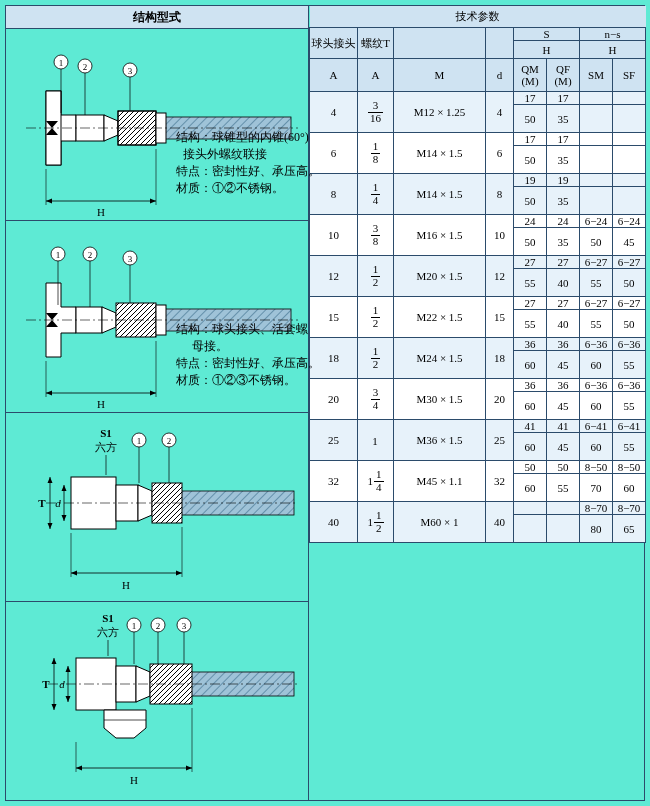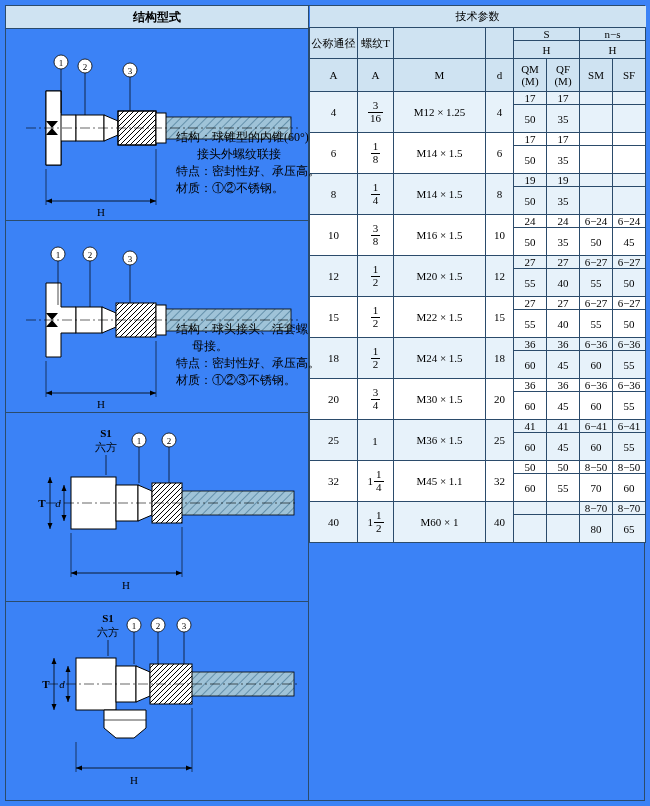--- a/index.html
+++ b/index.html
@@ -1,17 +1,17 @@
 <!DOCTYPE html>
 <html><head>
 <meta charset="utf-8">
 <style>
   html,body{margin:0;padding:0;background:#ffffff;}
   body{font-family:"Liberation Serif",serif;color:#000;}
-  #page{position:relative;width:650px;height:806px;box-sizing:border-box;background:#3b82f6;}
+  #page{position:relative;width:650px;height:806px;box-sizing:border-box;background:#5eead4;}
   table{border-collapse:collapse;}
   .wrap{position:absolute;left:5px;top:5px;width:640px;height:796px;border:1px solid #2b4b6b;box-sizing:border-box;}
   .layout{width:100%;height:100%;table-layout:fixed;}
   .layout>tbody>tr>td{vertical-align:top;padding:0;}
   .leftcol{width:302px;border-right:1px solid #2b4b6b;}
   .rightcol{width:336px;}
 
   .hdr{background:#cfe3f2;text-align:center;font-size:12px;font-weight:bold;height:22px;line-height:22px;border-bottom:1px solid #2b4b6b;}
 
   
@@ -92,21 +92,21 @@
 
               <line x1="40" y1="172" x2="150" y2="172" stroke="#000" stroke-width="0.8"></line>
               <path d="M40 172 L46 169.5 L46 174.5 Z" fill="#000"></path>
               <path d="M150 172 L144 169.5 L144 174.5 Z" fill="#000"></path>
               <line x1="40" y1="140" x2="40" y2="176" stroke="#000" stroke-width="0.6"></line>
               <line x1="150" y1="120" x2="150" y2="176" stroke="#000" stroke-width="0.6"></line>
               <text x="95" y="187" font-size="11" text-anchor="middle" font-family="'Liberation Serif',serif">H</text>
             </svg>
             <div class="notes" style="left:170px;top:100px;">
               <div>结构：球锥型的内锥(60°)</div>
-              <div style="margin-left:21px">接头外螺纹联接</div>
+              <div style="margin-left:7px">接头外螺纹联接</div>
               <div>特点：密封性好、承压高。</div>
               <div>材质：①②不锈钢。</div>
             </div>
           </div>
 
           <div class="figblock" style="height:192px;">
             <svg width="300" height="192" viewBox="0 0 300 192">
               <rect x="150" y="88" width="135" height="22" fill="url(#hatch1)" stroke="#000" stroke-width="0.8"></rect>
               <path d="M40 62 L40 136 L55 136 L55 112 L70 112 L70 86 L55 86 L55 62 Z" fill="#fff" stroke="#000" stroke-width="1"></path>
               <path d="M40 92 L52 92 L46 99 Z" fill="#000"></path>
@@ -231,21 +231,21 @@
               <col style="width:33px">
                   <col style="width:33px">
                   <col style="width:33px">
                   <col style="width:33px">
             </colgroup>
             <tbody>
               <tr>
                 <th colspan="8" style="height:21px;border-top:none;border-left:none;border-right:none;">技术参数</th>
               </tr>
               <tr>
-                <th rowspan="2" style="height:17px">公称通径</th>
+                <th rowspan="2" style="height:17px">球头接头</th>
                 <th rowspan="2">螺纹T</th>
                 <th rowspan="2"></th>
                 <th rowspan="2"></th>
                 <th colspan="2">S</th>
                 <th colspan="2">n−s</th>
               </tr>
               <tr>
                 <th colspan="2" style="height:17px">H</th>
                 <th colspan="2">H</th>
               </tr>

